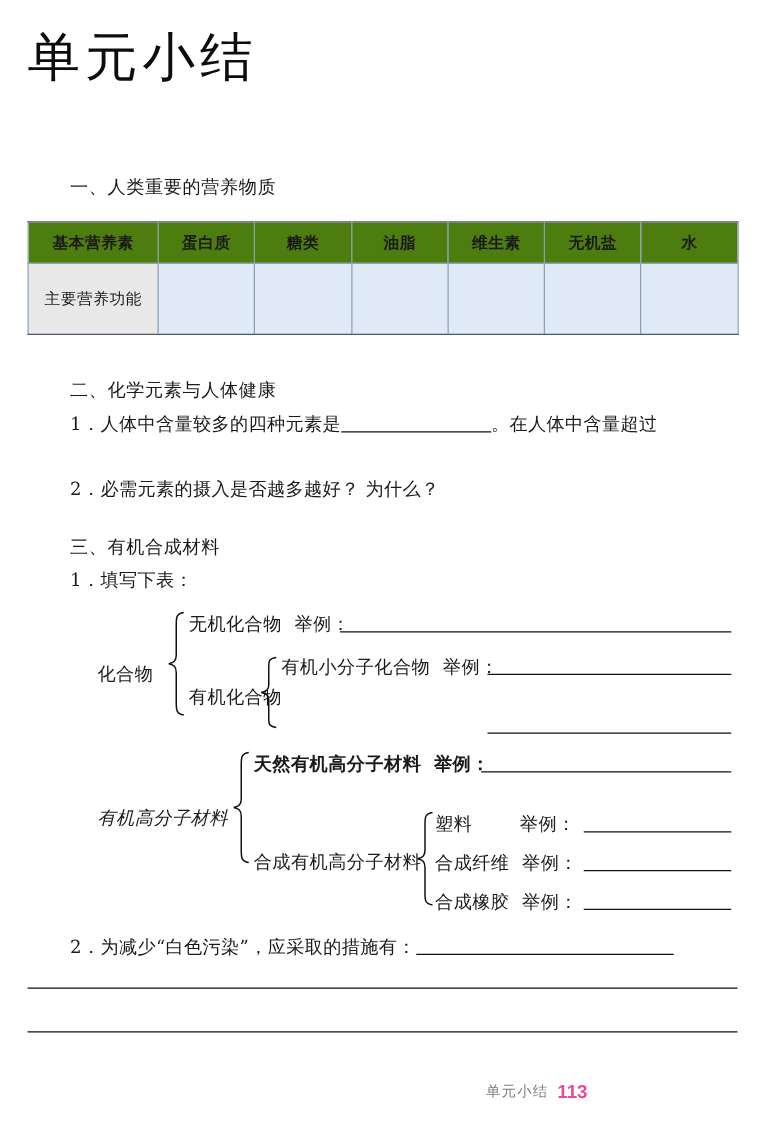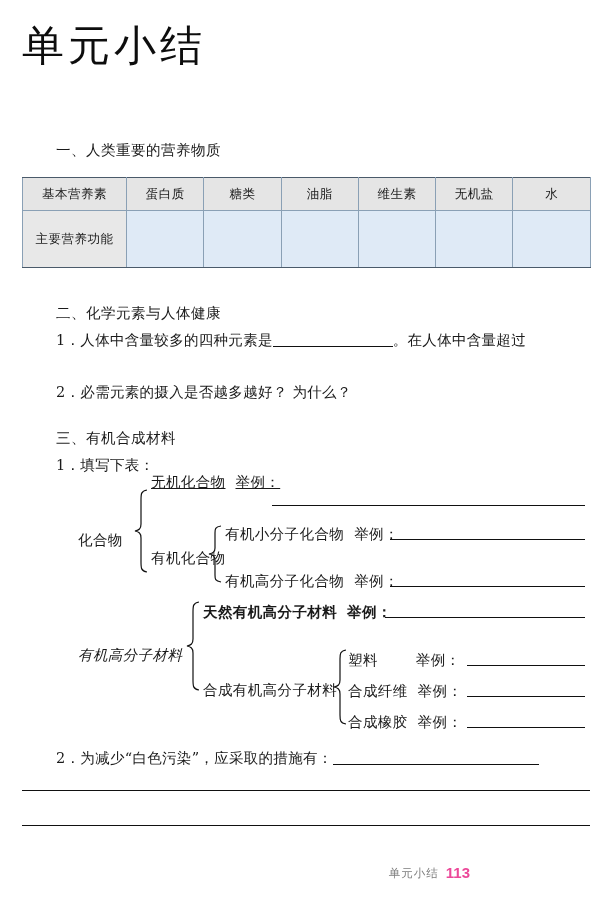--- a/index.html
+++ b/index.html
@@ -60,23 +60,24 @@
     font-size: 12.5px;
   }
   .nutrient-table td {
     border: 1px solid #8aa0b5;
     text-align: center;
     vertical-align: middle;
     letter-spacing: 0.5px;
     padding: 0;
   }
   .nutrient-table tr.head td {
-    background: #e5e5e5;
+    background: #4d7c0f;
     height: 32px;
     border-top: 1.6px solid #4a5a6a;
+    font-weight: bold;
   }
   .nutrient-table tr.body td {
     background: #dfeaf6;
     height: 56px;
     border-bottom: 1.6px solid #4a5a6a;
   }
   .nutrient-table tr.body td.rowlabel {
     background: #e8e8e8;
   }
   .nutrient-table col.c0 { width: 104px; }
@@ -218,43 +219,40 @@
   <div class="qline" id="q3-1">1．填写下表：</div>
 
   <div class="tree-label" style="left:78px; top:530px;">化合物</div>
 
   <div class="brace" style="left:133px; top:488px;">
     <svg width="16" height="86" viewBox="0 0 16 86">
       <path d="M14 2 C8 3 8 6 8 12 L8 36 C8 41 6 42 2 43 C6 44 8 45 8 50 L8 74 C8 80 8 83 14 84" fill="none" stroke="#111" stroke-width="1.2"></path>
     </svg>
   </div>
 
-  <div class="tree-item" style="left:151px; top:472px;text-decoration:underline;">
+  <div class="tree-item" style="left:151px; top:490px;">
     <span>无机化合物</span><span class="ex">举例：</span>
   </div>
   <div class="rule" style="left:272px; top:505px; width:313px;"></div>
 
   <div class="tree-item" style="left:151px; top:548px;">
     <span>有机化合物</span>
   </div>
 
   <div class="brace" style="left:207px; top:524px;">
     <svg width="16" height="60" viewBox="0 0 16 60">
       <path d="M14 2 C8 3 8 5 8 9 L8 24 C8 28 6 29 2 30 C6 31 8 32 8 36 L8 51 C8 55 8 57 14 58" fill="none" stroke="#111" stroke-width="1.2"></path>
     </svg>
   </div>
 
   <div class="tree-item" style="left:225px; top:524px;">
     <span>有机小分子化合物</span><span class="ex">举例：</span>
   </div>
   <div class="rule" style="left:390px; top:539px; width:195px;"></div>
 
-  <div class="tree-item" style="left:225px; top:571px;">
-    <span>有机高分子化合物</span><span class="ex">举例：</span>
-  </div>
   <div class="rule" style="left:390px; top:586px; width:195px;"></div>
 
   <div class="tree-label" style="left:78px; top:645px;font-style:italic;">有机高分子材料</div>
 
   <div class="brace" style="left:185px; top:600px;">
     <svg width="16" height="92" viewBox="0 0 16 92">
       <path d="M14 2 C8 3 8 6 8 12 L8 39 C8 44 6 45 2 46 C6 47 8 48 8 53 L8 80 C8 86 8 89 14 90" fill="none" stroke="#111" stroke-width="1.2"></path>
     </svg>
   </div>
 

